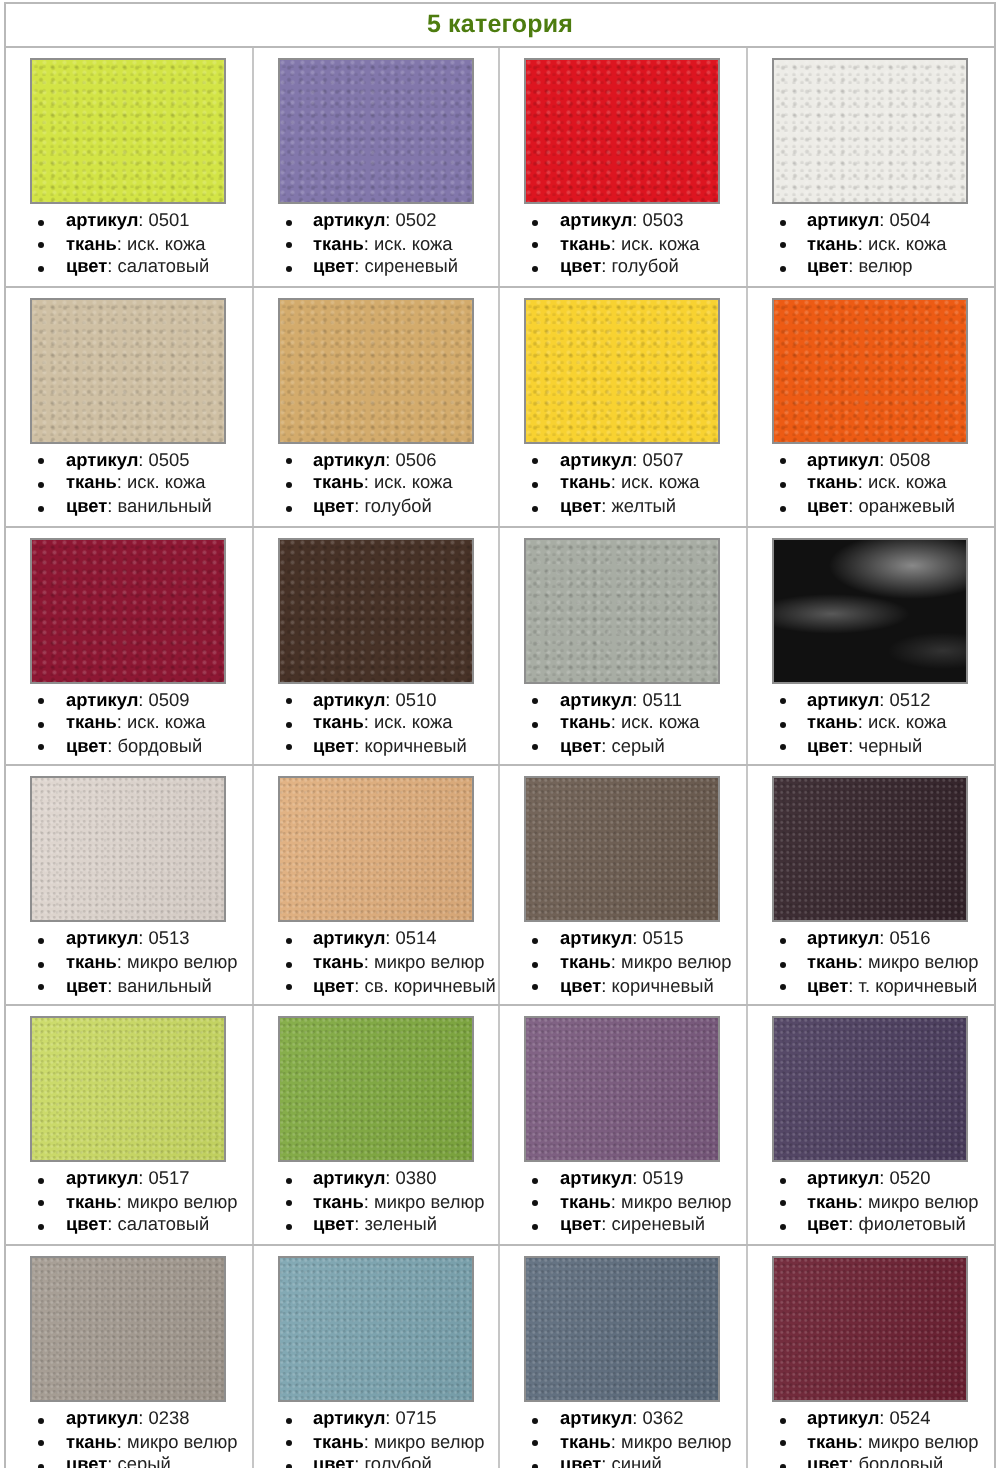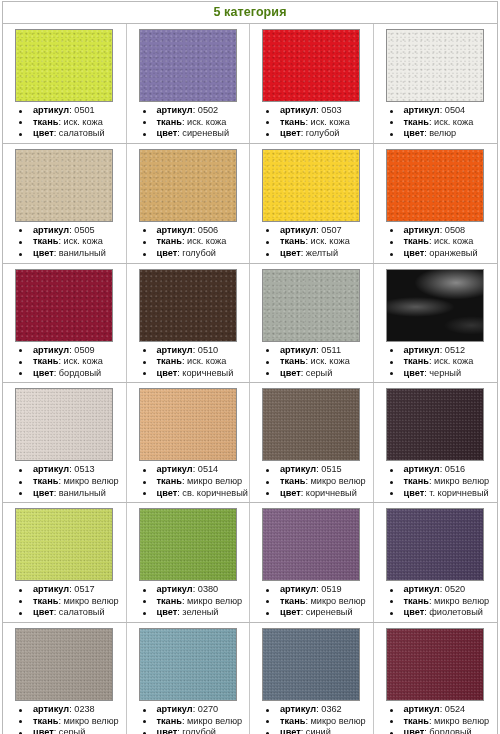--- a/index.html
+++ b/index.html
@@ -402,21 +402,21 @@
             <li class="spec-item"><span class="spec-key">цвет</span>: <span class="spec-val">серый</span></li>
           </ul>
         </div>
         <div class="cell">
           <div class="swatch-wrap">
             <div class="swatch" style="background: rgb(123, 164, 176);">
               <div class="grain velour"></div>
             </div>
           </div>
           <ul class="spec-list">
-            <li class="spec-item"><span class="spec-key">артикул</span>: <span class="spec-val">0270</span></li>
+            <li class="spec-item"><span class="spec-key">артикул</span>: <span class="spec-val">0715</span></li>
             <li class="spec-item"><span class="spec-key">ткань</span>: <span class="spec-val">микро велюр</span></li>
             <li class="spec-item"><span class="spec-key">цвет</span>: <span class="spec-val">голубой</span></li>
           </ul>
         </div>
         <div class="cell">
           <div class="swatch-wrap">
             <div class="swatch" style="background: rgb(92, 107, 124);">
               <div class="grain velour"></div>
             </div>
           </div>

